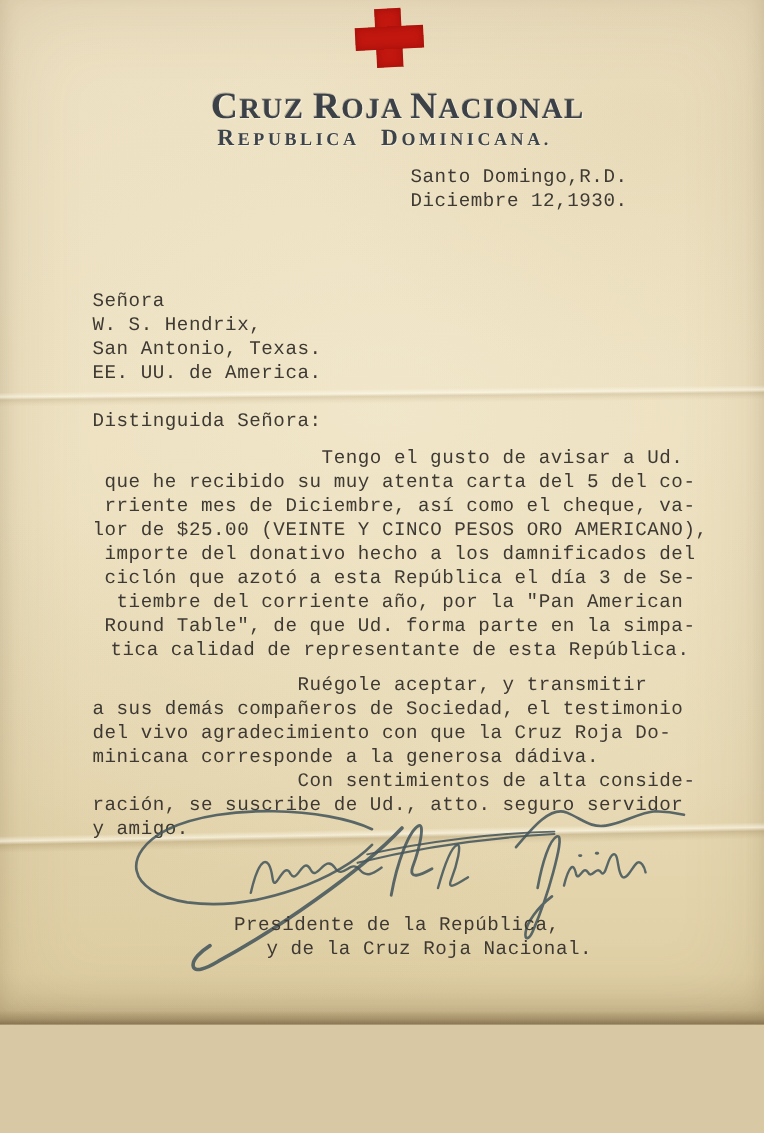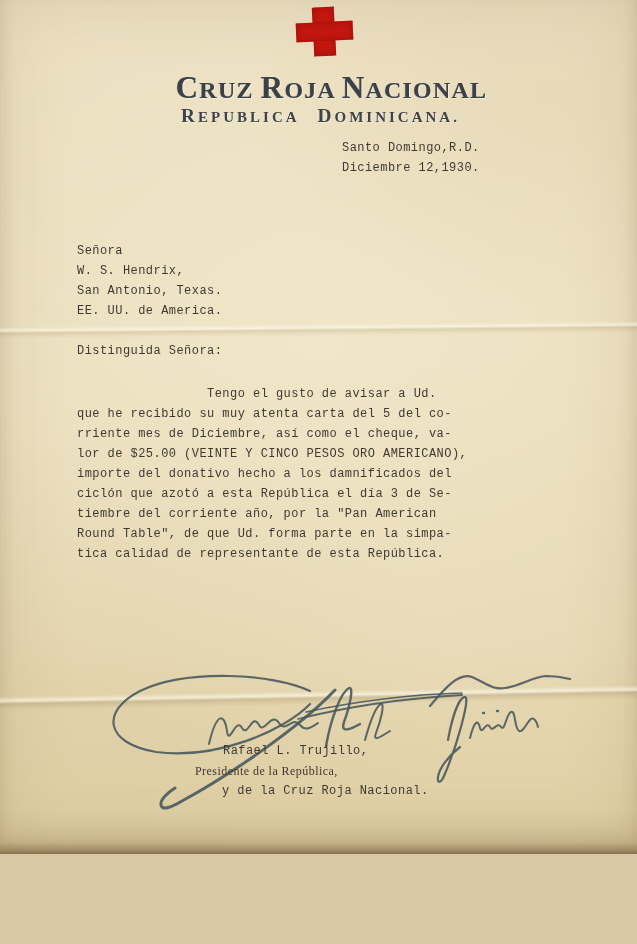--- a/index.html
+++ b/index.html
@@ -37,29 +37,29 @@
     font-size:24px;line-height:32px;letter-spacing:1.2px;
     text-shadow:1px 1px 0 rgba(255,253,245,0.45), -0.5px -0.5px 0 rgba(35,40,50,0.28);}
   .org-sub{position:absolute;top:106px;left:0;width:637px;text-align:center;transform:translateX(2px);
     font-family:"Liberation Serif","DejaVu Serif",serif;font-weight:bold;color:#3d434a;
     font-size:15px;line-height:20px;letter-spacing:3px;word-spacing:12px;
     text-shadow:0.8px 0.8px 0 rgba(255,253,245,0.4);}
   .cap-lead{font-size:129%;}
   .caps{text-transform:uppercase;}
 
   
-  .type{position:absolute;white-space:pre;color:#3e3a33;font-size:12px;line-height:20px;letter-spacing:0.45px;}
+  .type{position:absolute;white-space:pre;color:#3e3a33;font-size:16px;line-height:20px;letter-spacing:0.45px;}
   .dateline{left:342px;top:138px;}
   .recipient{left:77px;top:241px;}
   .salutation{left:77px;top:341px;}
-  .para-1{left:77px;top:384px;}
+  .para-1{left:77px;top:372px;text-align:center;}
   .para-2{left:77px;top:561px;}
   .para-3{left:77px;top:641px;}
   .sig-name{left:223px;top:741px;}
-  .sig-title1{left:195px;top:761px;font-family:Liberation Serif, serif;}
+  .sig-title1{left:195px;top:761px;}
   .sig-title2{left:222px;top:781px;}
   .reference{left:77px;top:906px;font-weight:bold;}
 
   
   .sig-svg{position:absolute;left:0;top:0;width:637px;height:944px;pointer-events:none;}
   .sig-svg path{fill:none;stroke:#45575c;stroke-linecap:round;stroke-linejoin:round;opacity:0.88;}
 </style>
 </head>
 <body>
 
@@ -86,20 +86,27 @@
 EE. UU. de America.</div>
   <div class="type para-1">                 Tengo el gusto de avisar a Ud.
 que he recibido su muy atenta carta del 5 del co-
 rriente mes de Diciembre, así como el cheque, va-
 lor de $25.00 (VEINTE Y CINCO PESOS ORO AMERICANO),
 importe del donativo hecho a los damnificados del
 ciclón que azotó a esta República el día 3 de Se-
 tiembre del corriente año, por la "Pan American
 Round Table", de que Ud. forma parte en la simpa-
 tica calidad de representante de esta República.</div>
+  <div class="type para-2">                 Ruégole aceptar, y transmitir
+a sus demás compañeros de Sociedad, el testimonio
+del vivo agradecimiento con que la Cruz Roja Do-
+minicana corresponde a la generosa dádiva.</div>
+  <div class="type para-3">                 Con sentimientos de alta conside-
+ración, se suscribe de Ud., atto. seguro servidor
+y amigo.</div>
 
   <svg class="sig-svg" viewBox="0 0 637 944" xmlns="http://www.w3.org/2000/svg">
 
     <path d="M 310,691 C 272,673 186,669 140,691 C 101,711 104,743 156,752 C 216,760 284,731 310,704" stroke-width="2.2"></path>
 
     <path d="M 335,690 C 300,727 230,775 182,801 C 172,807 162,811 161,805 C 160,800 167,793 175,788" stroke-width="3"></path>
 
     <path d="M 209,744 C 216,714 224,711 227,731 C 229,747 236,716 242,728 C 248,738 252,712 259,725 C 264,735 271,711 279,723 C 286,734 292,715 300,725 C 306,732 312,727 318,723" stroke-width="2"></path>
 
     <path d="M 326,746 C 331,718 341,692 349,688 C 354,686 350,706 344,722 C 340,734 351,729 360,724" stroke-width="2.4"></path>
@@ -112,18 +119,17 @@
     <path d="M 365,740 C 370,722 376,706 381,704 C 385,703 381,720 376,733 C 372,743 382,736 390,731" stroke-width="2"></path>
 
     <path d="M 448,740 C 452,718 458,700 464,697 C 469,695 465,712 461,727 C 457,742 450,762 444,776 C 441,783 437,784 438,777 C 439,769 448,756 460,747" stroke-width="2.2"></path>
 
     <path d="M 470,738 C 474,722 478,718 480,728 C 482,736 486,720 490,727 C 493,733 497,721 501,727 C 505,732 506,714 511,712 C 516,710 514,728 519,731 C 523,733 527,722 531,719 C 534,717 537,722 538,727" stroke-width="2"></path>
 
     <path d="M 483,713 l 1,0" stroke-width="2.4"></path>
     <path d="M 497,711 l 1,0" stroke-width="2.4"></path>
   </svg>
 
-  <div class="type sig-name">Rafael L. Trujillo,</div>
   <div class="type sig-title1">Presidente de la República,</div>
   <div class="type sig-title2">y de la Cruz Roja Nacional.</div>
 
   <div class="type reference">RAP/JI.</div>
 </div>
 
 </body></html>

